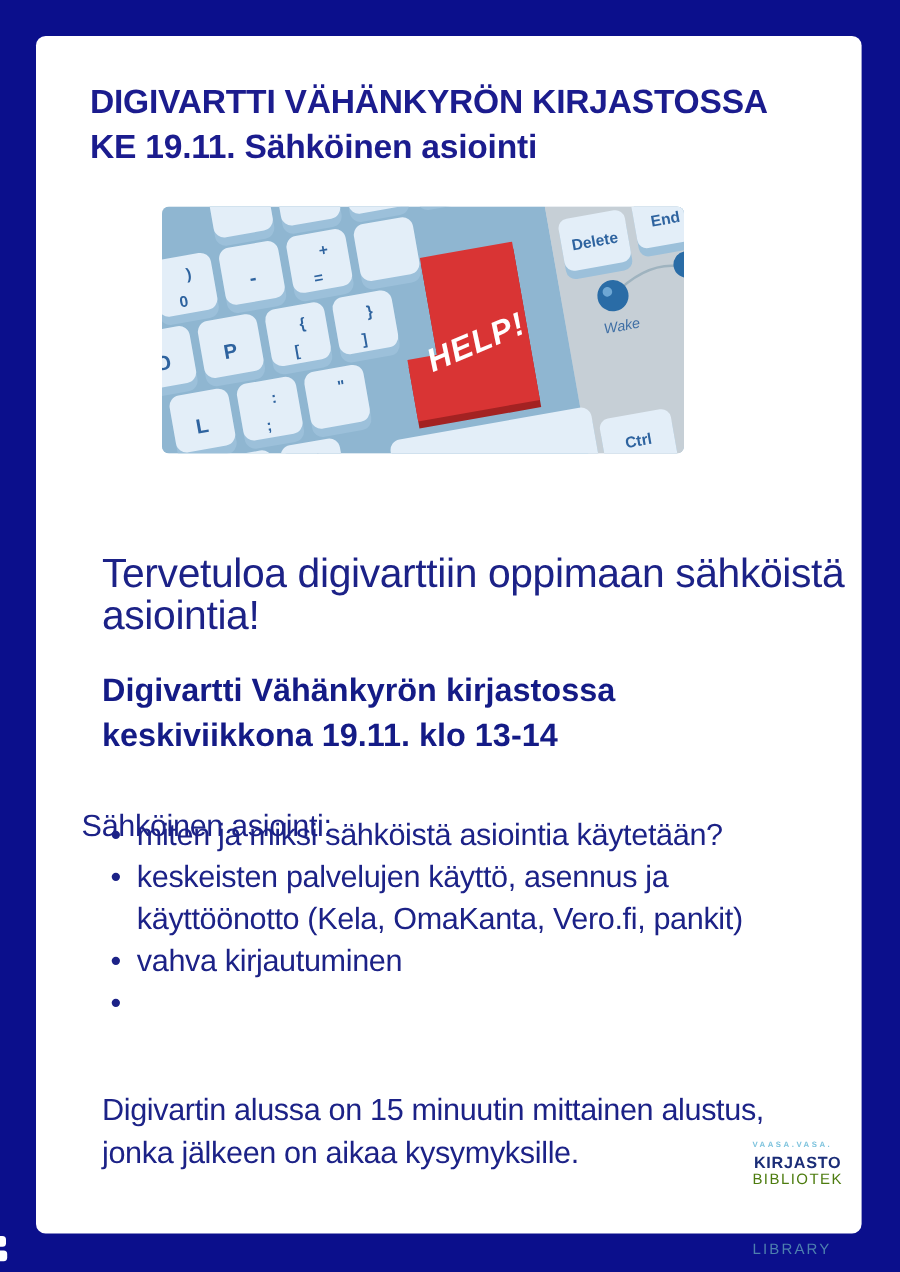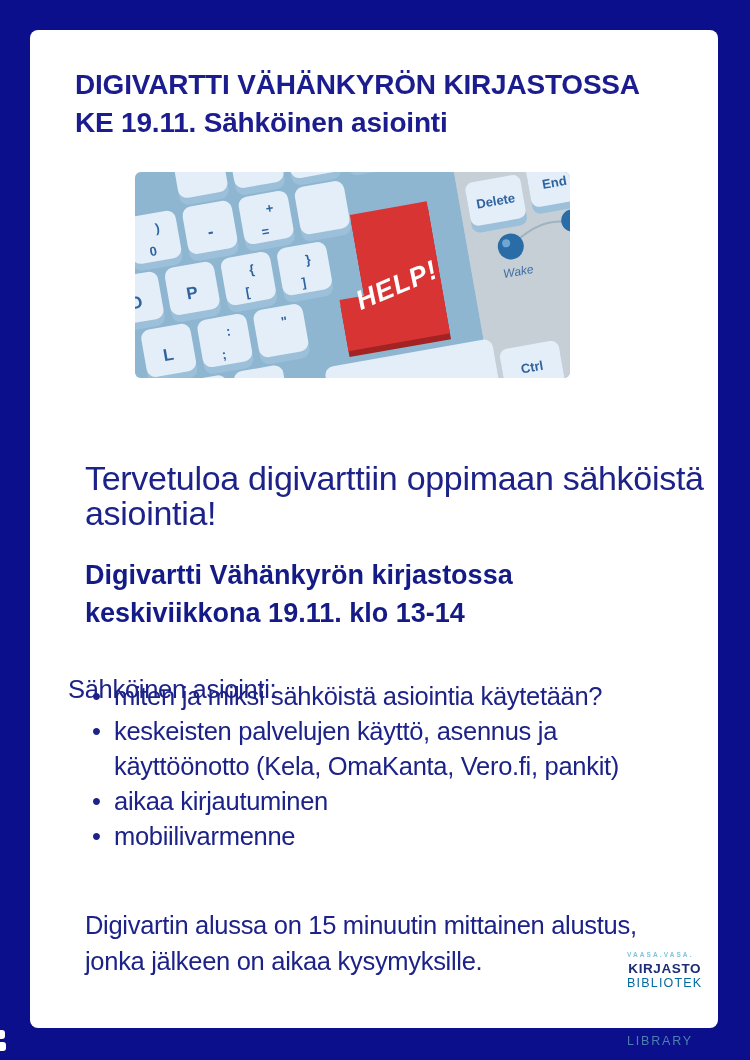--- a/index.html
+++ b/index.html
@@ -39,21 +39,21 @@
     list-style:none;margin:0;padding:0;
     position:absolute;left:60px;top:649px;
     font-size:25.5px;line-height:35px;color:#1c2287;letter-spacing:-0.3px;
   }
   ul.topics li{position:relative;padding-left:24px;}
   ul.topics .bdot{position:absolute;left:2px;top:0;}
   .closing{position:absolute;left:55px;top:851px;font-size:25.5px;line-height:36px;}
   .logo{position:absolute;left:597px;top:922px;line-height:1;}
   .logo-city{font-size:6.5px;font-weight:700;letter-spacing:2.1px;color:#7ec3dd;margin-bottom:3px;}
   .logo-fi{font-size:13.5px;font-weight:700;letter-spacing:0.6px;color:#1b2d77;margin-bottom:2px;text-align:center;}
-  .logo-sv{font-size:12.5px;font-weight:400;letter-spacing:1.2px;color:#0369a1;margin-bottom:19px;}
+  .logo-sv{font-size:12.5px;font-weight:400;letter-spacing:1.2px;color:#4d7c0f;margin-bottom:19px;}
   .logo-en{font-size:12.5px;font-weight:400;letter-spacing:1.8px;color:#4d7fae;margin-top:45px;}
   .edge-artifact{position:absolute;left:-3px;top:1030px;width:12px;height:24px;}
   .edge-artifact i{position:absolute;background:#ffffff;border-radius:3px;display:block;}
   .edge-artifact .d1{left:0;top:0;width:8px;height:9px;}
   .edge-artifact .d2{left:0;top:12px;width:9px;height:9px;}
 </style>
 </head>
 <body>
 
 <div class="poster">
@@ -226,25 +226,24 @@
         <span class="bdot">•</span>
         <span class="pre">miten ja miksi sähköistä asiointia käytetään?</span>
       </li>
       <li>
         <span class="bdot">•</span>
         <span class="pre">keskeisten palvelujen käyttö, asennus ja
 käyttöönotto (Kela, OmaKanta, Vero.fi, pankit)</span>
       </li>
       <li>
         <span class="bdot">•</span>
-        <span class="pre">aikaa kirjautuminen</span>
-      </li>
-      <li>
-        <span class="bdot">•</span>
-        <span class="pre">mobiilivarmenne</span>
+        <span class="pre">vahva kirjautuminen</span>
+      </li>
+      <li>
+        <span class="bdot">•</span>
       </li>
     </ul>
 
     <p class="closing pre body-text">Digivartin alussa on 15 minuutin mittainen alustus,
 jonka jälkeen on aikaa kysymyksille.</p>
 
     <div class="logo">
       <div class="logo-city">VAASA.VASA.</div>
       <div class="logo-fi">KIRJASTO</div>
       <div class="logo-sv">BIBLIOTEK</div>

